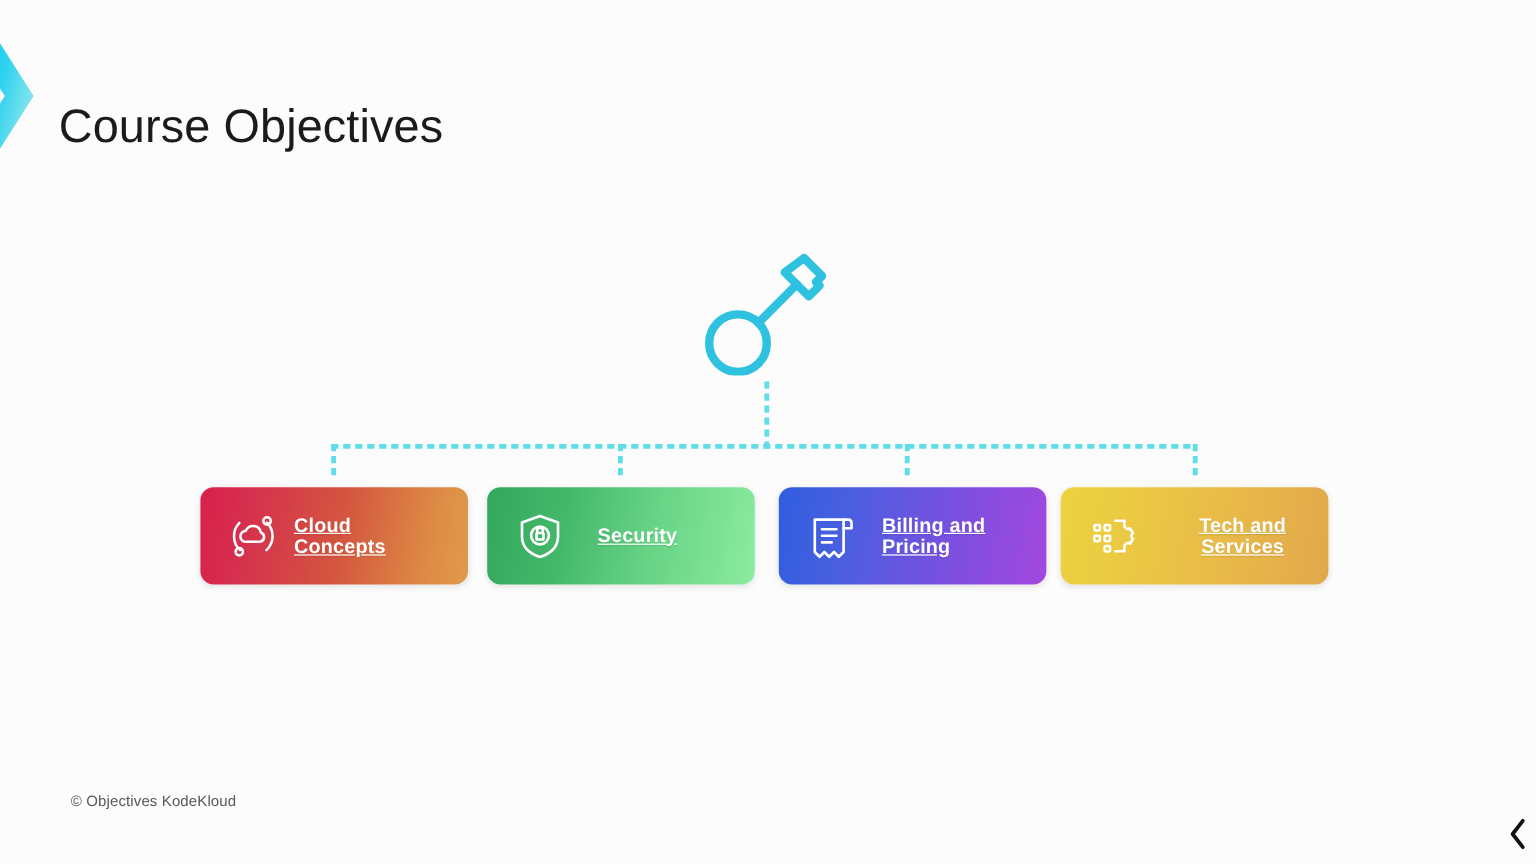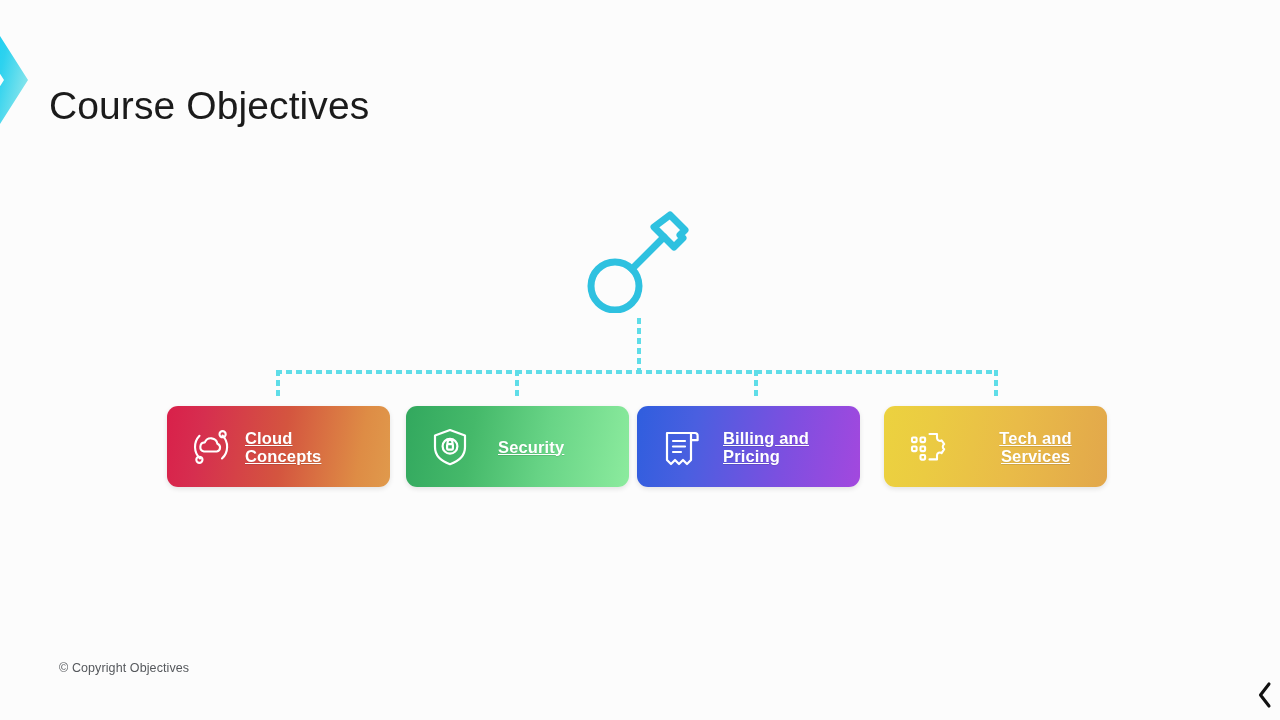--- a/index.html
+++ b/index.html
@@ -88,21 +88,21 @@
     height: 81px;
     border-radius: 11px;
     display: flex;
     align-items: center;
     box-shadow: 0 2px 5px rgba(0,0,0,0.10);
     overflow: hidden;
   }
 
   .card-1 { left: 0px;   background: linear-gradient(100deg, #d9204a 0%, #d62e4f 16%, #d4553f 52%, #de8c45 85%, #e09a4c 100%); }
   .card-2 { left: 239px; background: linear-gradient(100deg, #32a85e 0%, #45b96a 30%, #68d486 62%, #8ceb9e 100%); padding-left: 28px; }
-  .card-3 { left: 470px; background: linear-gradient(100deg, #2f5ede 0%, #4a5fe0 26%, #7d4fe0 66%, #a348de 100%); }
+  .card-3 { left: 482px; background: linear-gradient(100deg, #2f5ede 0%, #4a5fe0 26%, #7d4fe0 66%, #a348de 100%); }
   .card-4 { left: 717px; background: linear-gradient(100deg, #ecd23f 0%, #ebcb42 22%, #e9bb48 58%, #e2a74b 100%); }
 
   .card-icon {
     position: absolute;
     left: 22px;
     top: 50%;
     transform: translateY(-50%);
     width: 44px;
     height: 44px;
     display: flex;
@@ -265,21 +265,21 @@
             <path d="M 23.5 9 h 7.5 v 4.2 a 2.9 2.9 0 0 0 4.6 2.1 l 2.6 3.9 a 2.9 2.9 0 0 0 0 5 l -2.6 3.9 a 2.9 2.9 0 0 0 -4.6 2.1 v 4.2 h -7.5"></path>
           </g>
         </svg>
       </span>
       <span class="card-label">Tech and
 Services</span>
     </div>
 
   </div>
 
-  <div class="footer-copyright">© Copyright Objectives</div>
+  <div class="footer-copyright">© Objectives KodeKloud</div>
 
   <div class="nav-prev">
     <svg width="18" height="28" viewBox="0 0 18 28" xmlns="http://www.w3.org/2000/svg">
       <path d="M 13 3 L 4.5 14 L 13 25" fill="none" stroke="#111111" stroke-width="3.1" stroke-linecap="round" stroke-linejoin="round"></path>
     </svg>
   </div>
 
 </div>
 
 </body></html>

